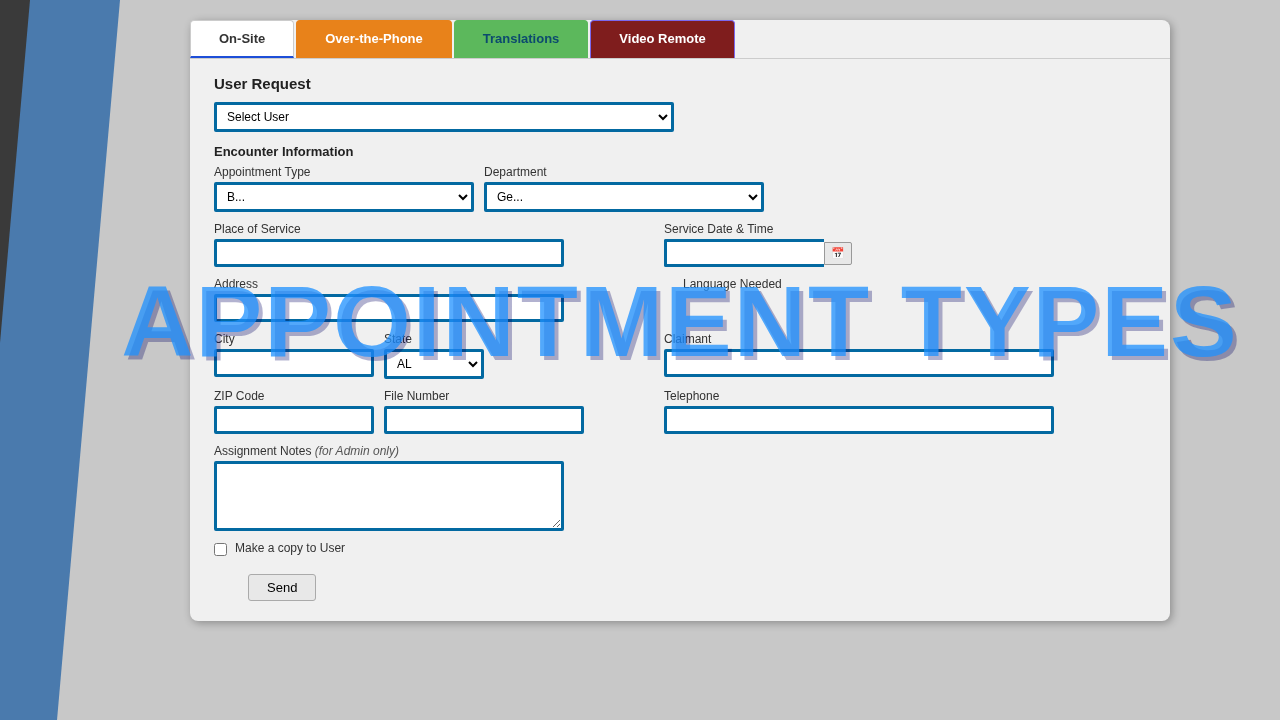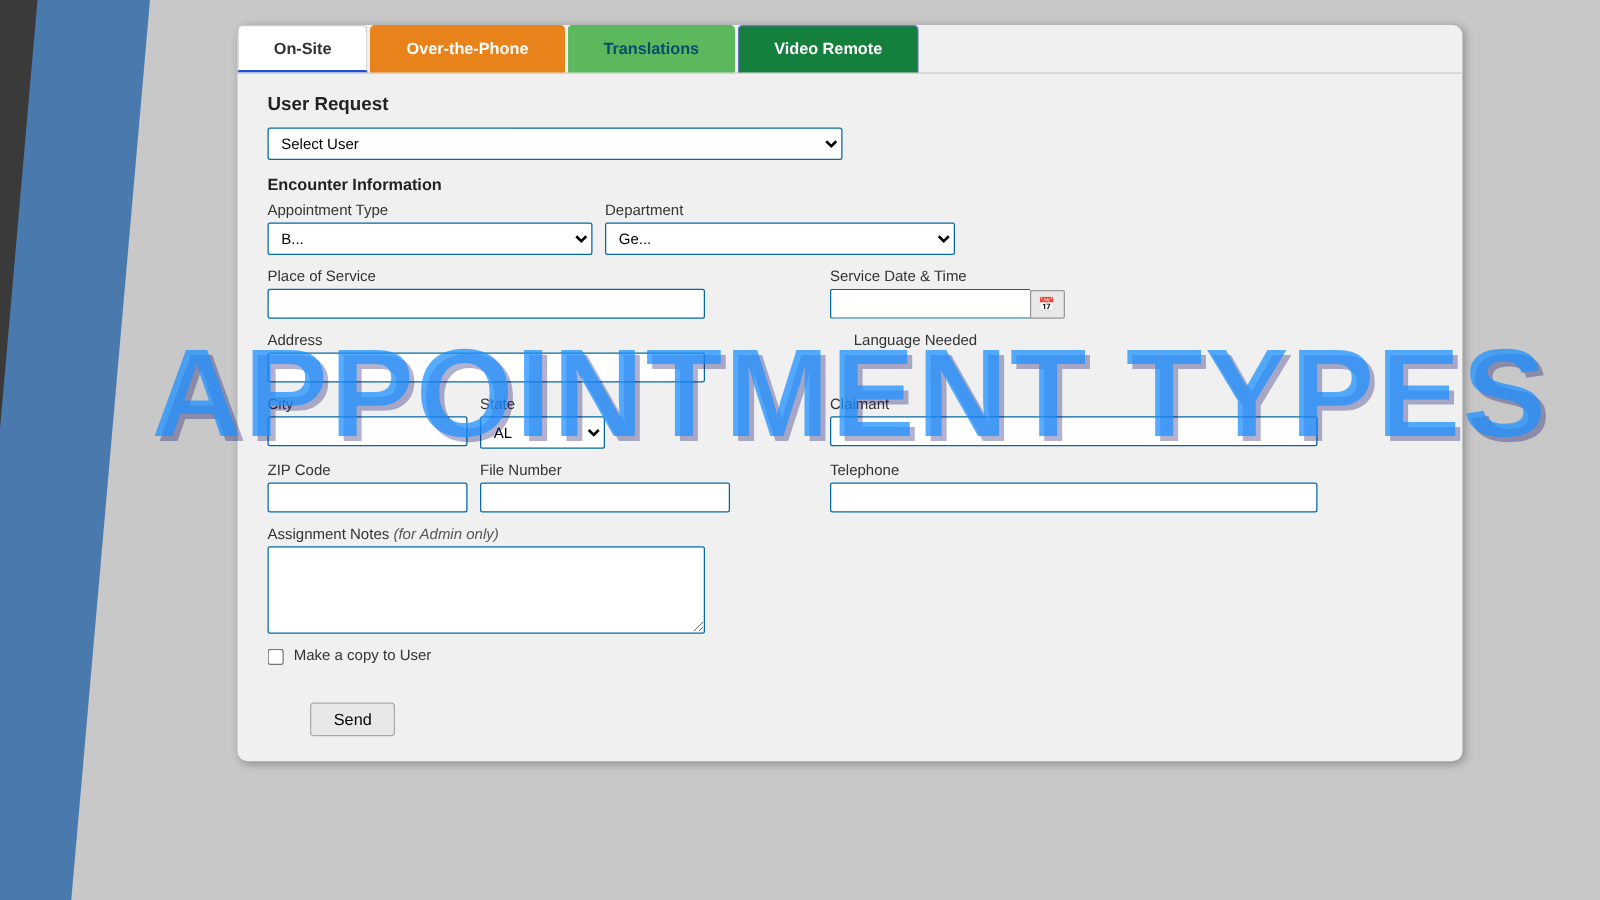--- a/index.html
+++ b/index.html
@@ -77,21 +77,21 @@
       color: #fff;
       border-color: #e8821a;
     }
     .tab-translations {
       background: #5cb85c;
       color: #0c4a6e;
       border-color: #5cb85c;
       text-align: right;
     }
     .tab-video {
-      background: #15803d;
+      background: #7f1d1d;
       color: #fff;
       border-color: #7b68ee;
     }
 
     
     .form-area {
       padding: 0 24px;
     }
 
     .section-title {
@@ -110,21 +110,21 @@
       font-size: 12px;
       color: #333;
       margin-bottom: 3px;
     }
     label em {
       font-style: italic;
       color: #555;
     }
 
     input[type="text"], select, textarea {
-      border: 1px solid #0369a1;
+      border: 3px solid #0369a1;
       padding: 4px 6px;
       font-size: 12px;
       background: #fff;
       border-radius: 2px;
     }
 
     .full-width-select {
       width: 460px;
     }
 
@@ -186,21 +186,21 @@
       border-radius: 3px;
       cursor: pointer;
       margin-top: 10px;
       margin-left: 34px;
     }
 
     .checkbox-row {
       display: flex;
       align-items: center;
       gap: 8px;
-      margin-bottom: 18px;
+      margin-bottom: 6px;
       margin-top: 10px;
     }
 
     
     .watermark {
       position: absolute;
       top: 50%;
       left: 50%;
       transform: translate(-50%, -50%);
       font-size: 100px;

